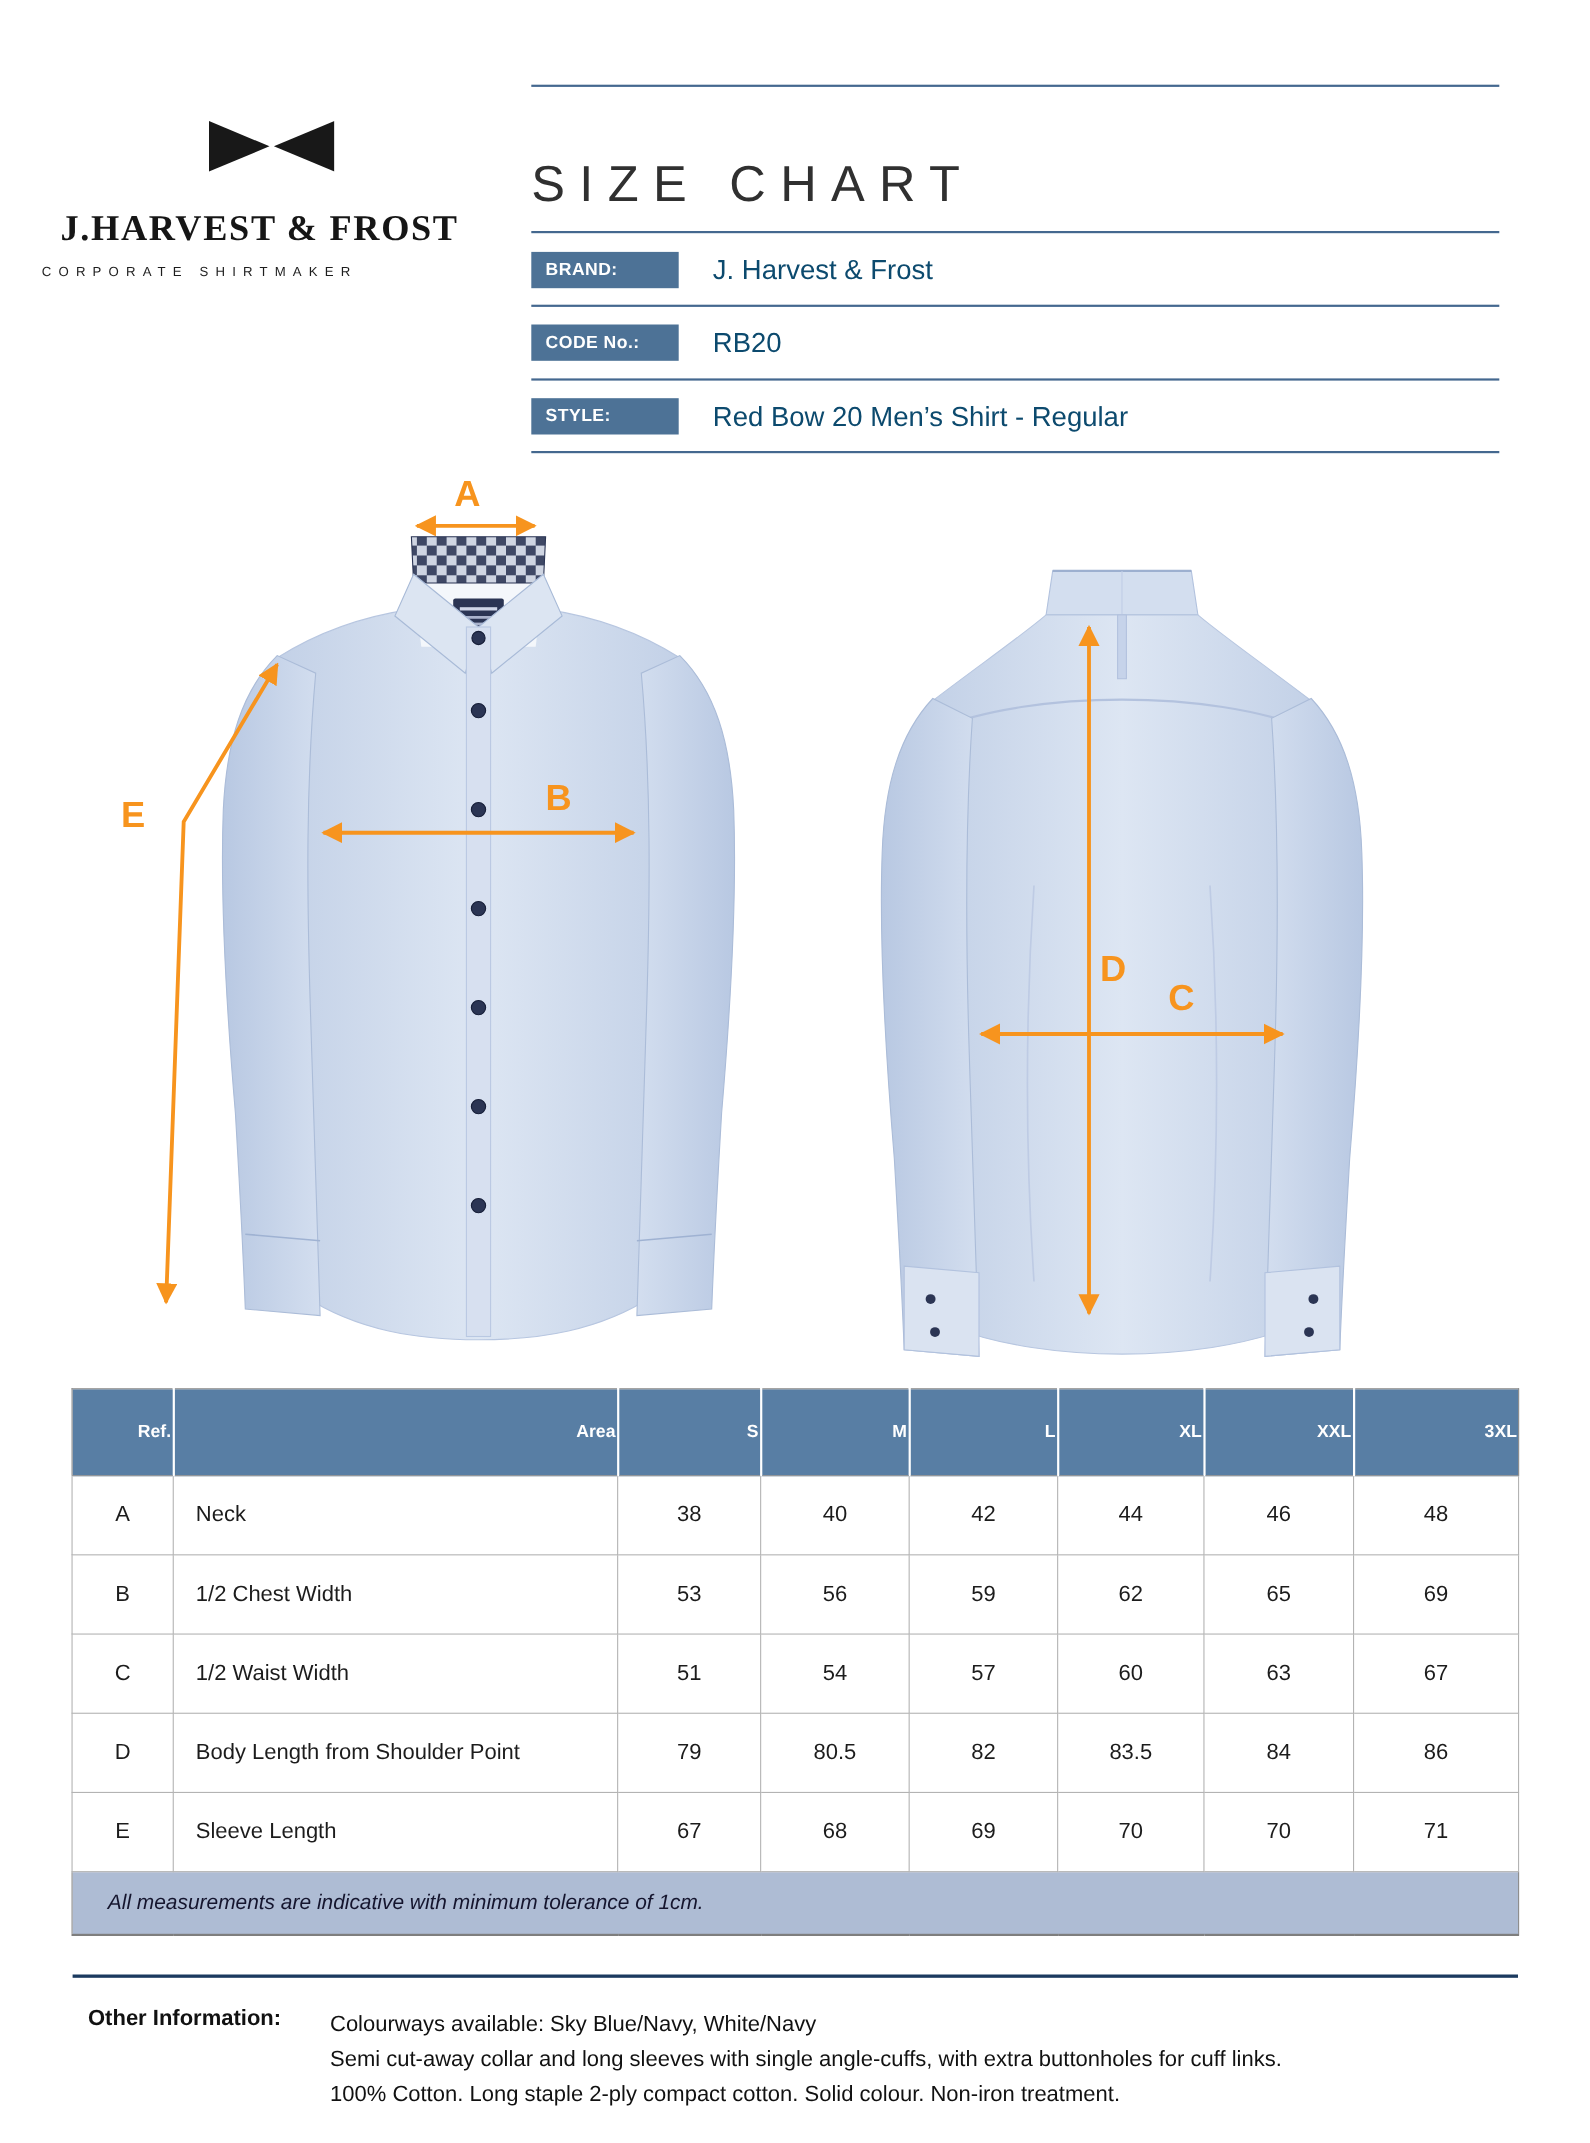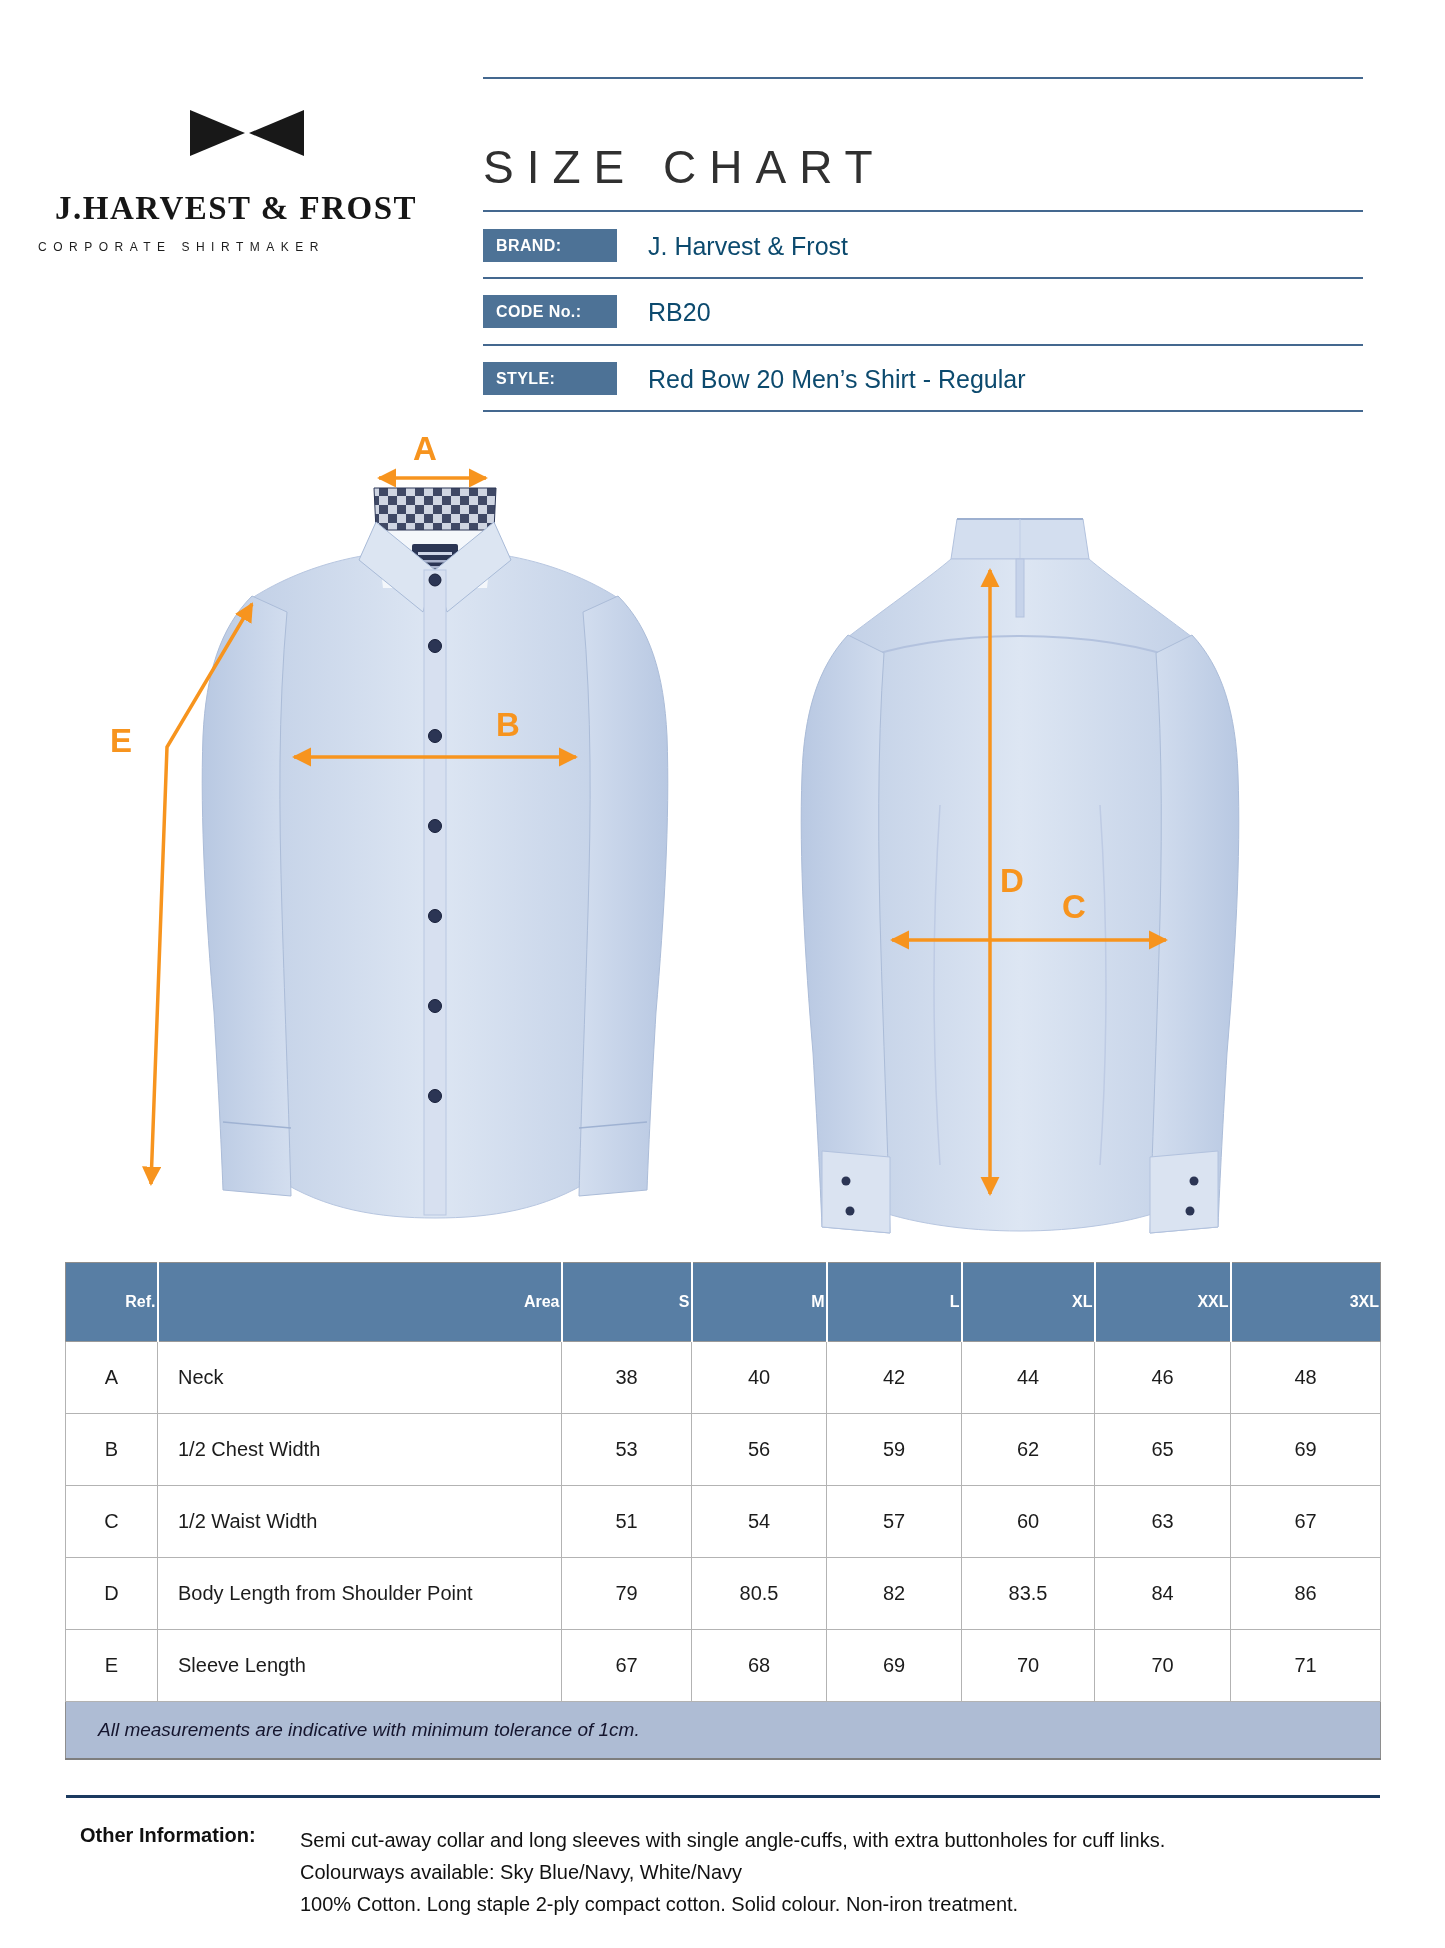--- a/index.html
+++ b/index.html
@@ -271,18 +271,18 @@
       </tr>
       <tr class="noterow">
         <td colspan="8">All measurements are indicative with minimum tolerance of 1cm.</td>
       </tr>
     </tbody>
   </table>
 
   <div class="foot-rule"></div>
   <div class="foot-label">Other Information:</div>
   <div class="foot-lines">
+    <div>Colourways available: Sky Blue/Navy, White/Navy</div>
     <div>Semi cut-away collar and long sleeves with single angle-cuffs, with extra buttonholes for cuff links.</div>
-    <div>Colourways available: Sky Blue/Navy, White/Navy</div>
     <div>100% Cotton. Long staple 2-ply compact cotton. Solid colour. Non-iron treatment.</div>
   </div>
 
 </div>
 
 </body></html>

